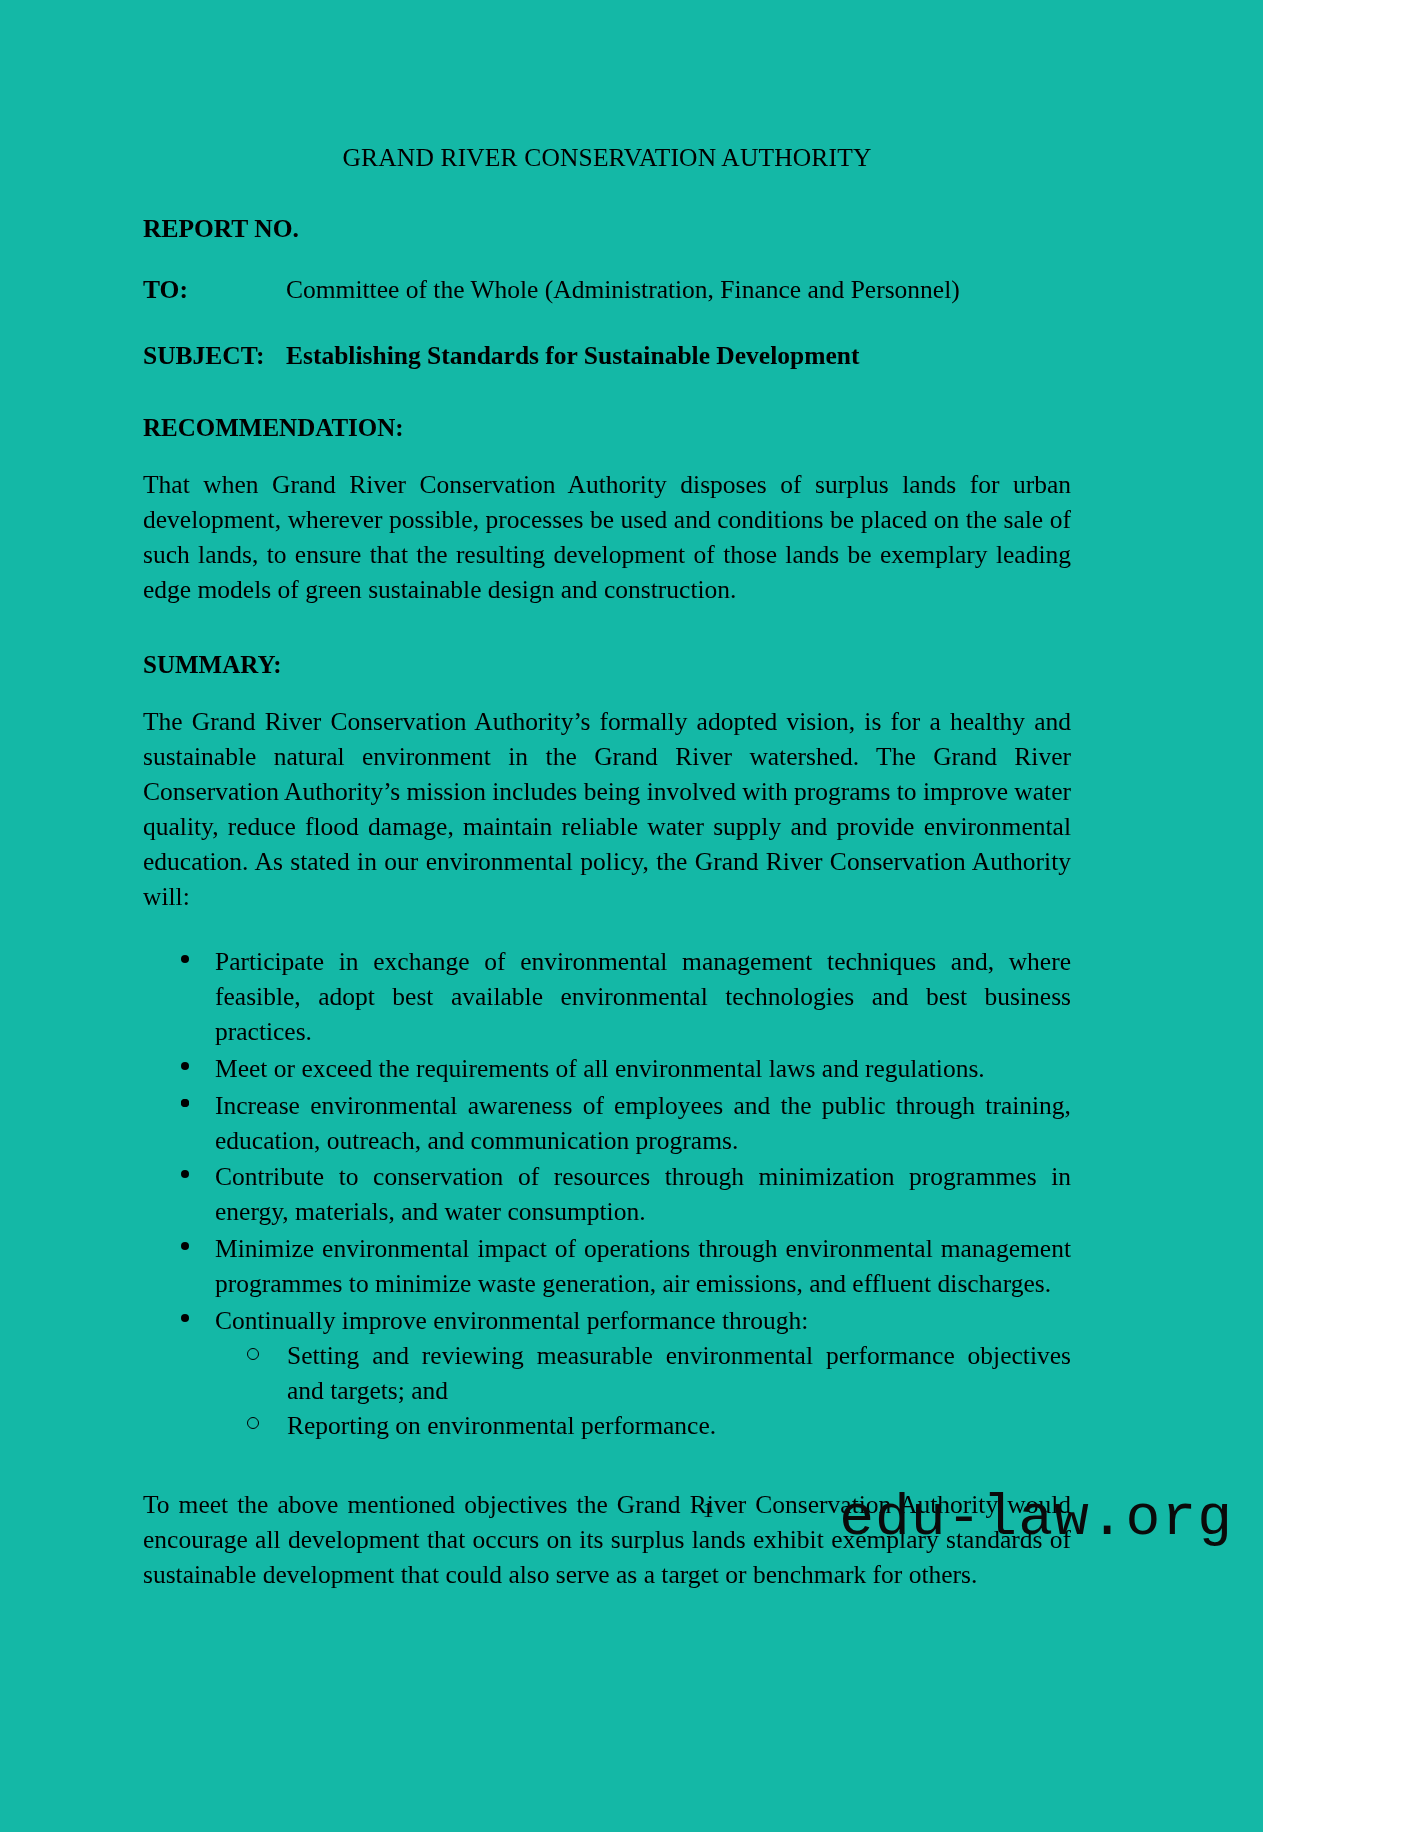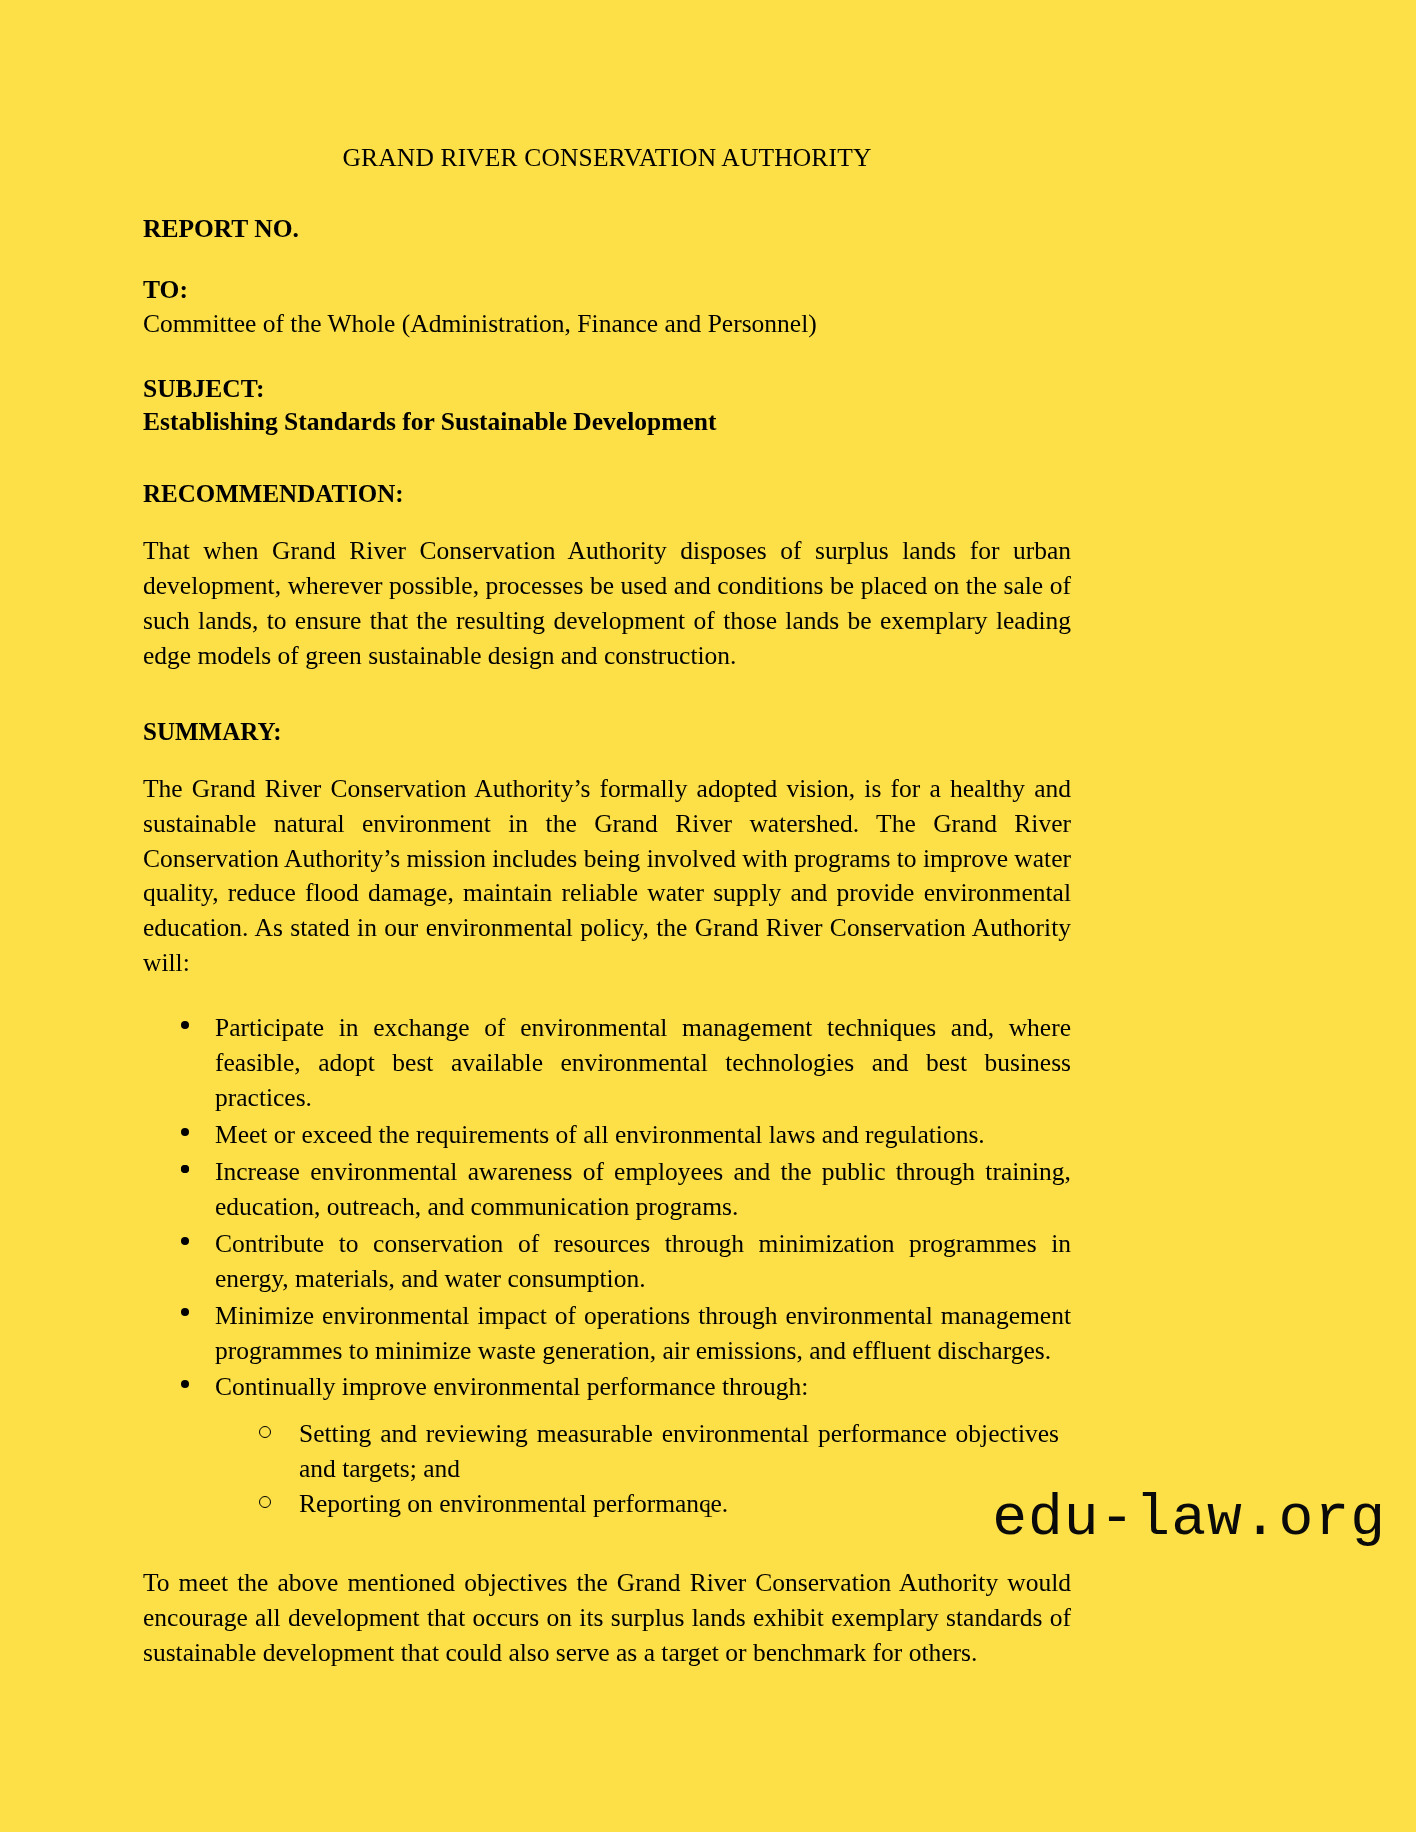--- a/index.html
+++ b/index.html
@@ -12,23 +12,23 @@
     height: 1832px;
     position: relative;
     font-family: "Liberation Serif", "DejaVu Serif", serif;
     color: #000000;
     overflow: hidden;
   }
 
   .page {
     position: absolute;
     left: 0; top: 0;
-    width: 1416px;
+    width: 1263px;
     height: 1832px;
-    background: #fde047;
+    background: #14b8a6;
   }
 
   
   .content {
     position: absolute;
     left: 143px;
     top: 0;
     width: 928px;
   }
 
@@ -36,24 +36,23 @@
     text-align: center;
     font-size: 25.5px;
     letter-spacing: 0.15px;
     margin-top: 143px;
     line-height: 1.15;
     white-space: nowrap;
   }
 
   .row {
     display: flex;
-    align-items: flex-start;
+    align-items: center;
     font-size: 25.5px;
     line-height: 1.3;
-    flex-direction: column;
   }
 
   .row-report { margin-top: 40px; }
   .row-to     { margin-top: 28px; }
   .row-subject{ margin-top: 32px; }
 
   .lbl {
     font-weight: bold;
     white-space: nowrap;
   }
@@ -126,21 +125,21 @@
     display: inline-block;
     width: 8px;
     height: 8px;
     border-radius: 50%;
     background: #000;
     vertical-align: 0.28em;
   }
 
   ul.subbullets {
     list-style: none;
-    margin: 12px;
+    margin: 0;
     padding: 0;
   }
   ul.subbullets > li {
     position: relative;
     padding-left: 72px;
     font-size: 25.5px;
     line-height: 1.37;
     text-align: justify;
     text-justify: inter-word;
   }

